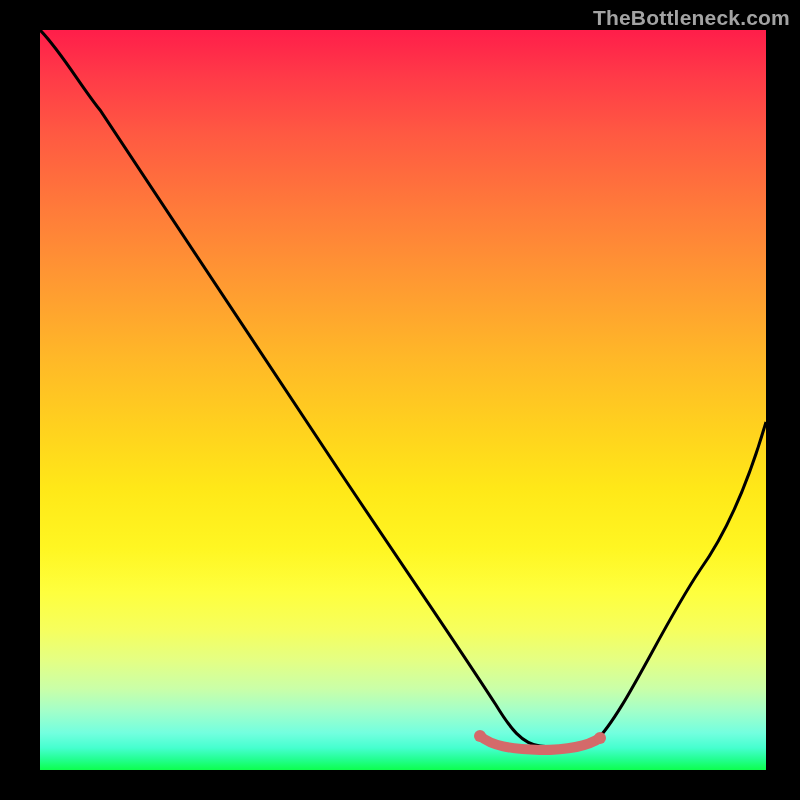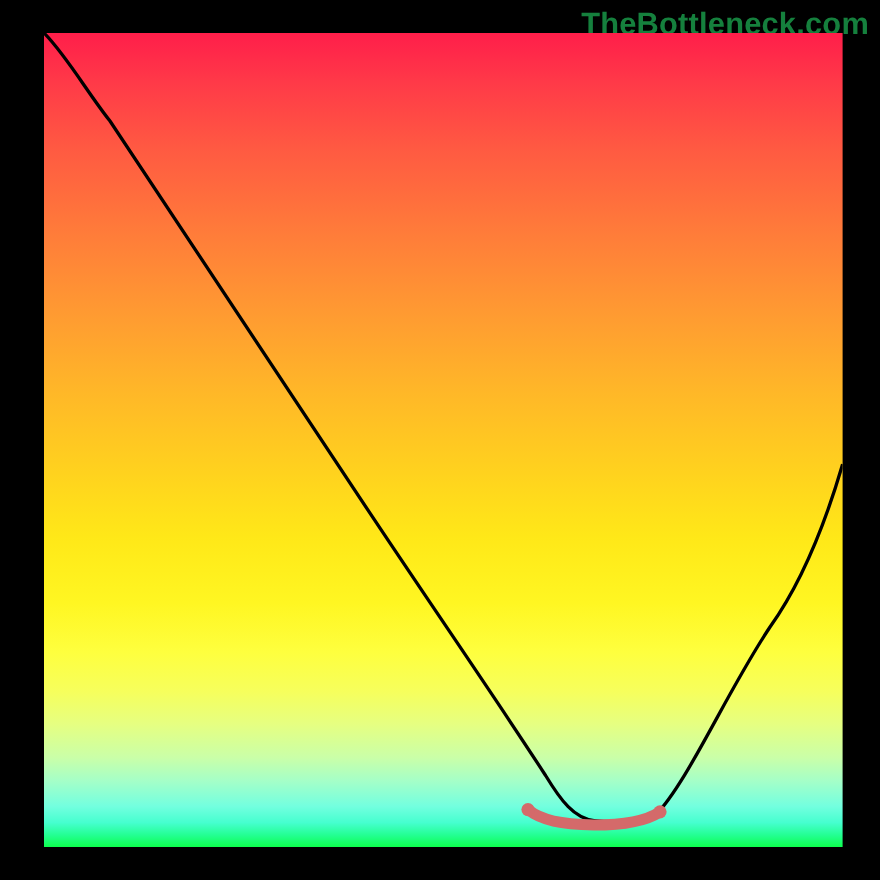--- a/index.html
+++ b/index.html
@@ -50,23 +50,23 @@
     left: 0;
     top: 0;
     width: 726px;
     height: 740px;
   }
   .watermark {
     position: absolute;
     top: 6px;
     right: 10px;
     font-family: Arial, Helvetica, sans-serif;
-    font-size: 28px;
+    font-size: 21px;
     font-weight: 600;
-    color: #15803d;
+    color: #a3a3a3;
     letter-spacing: 0.2px;
   }
 </style>
 </head>
 <body>
 
 <div class="watermark">TheBottleneck.com</div>
 
 <div class="frame">
   <div class="heatmap"></div>

